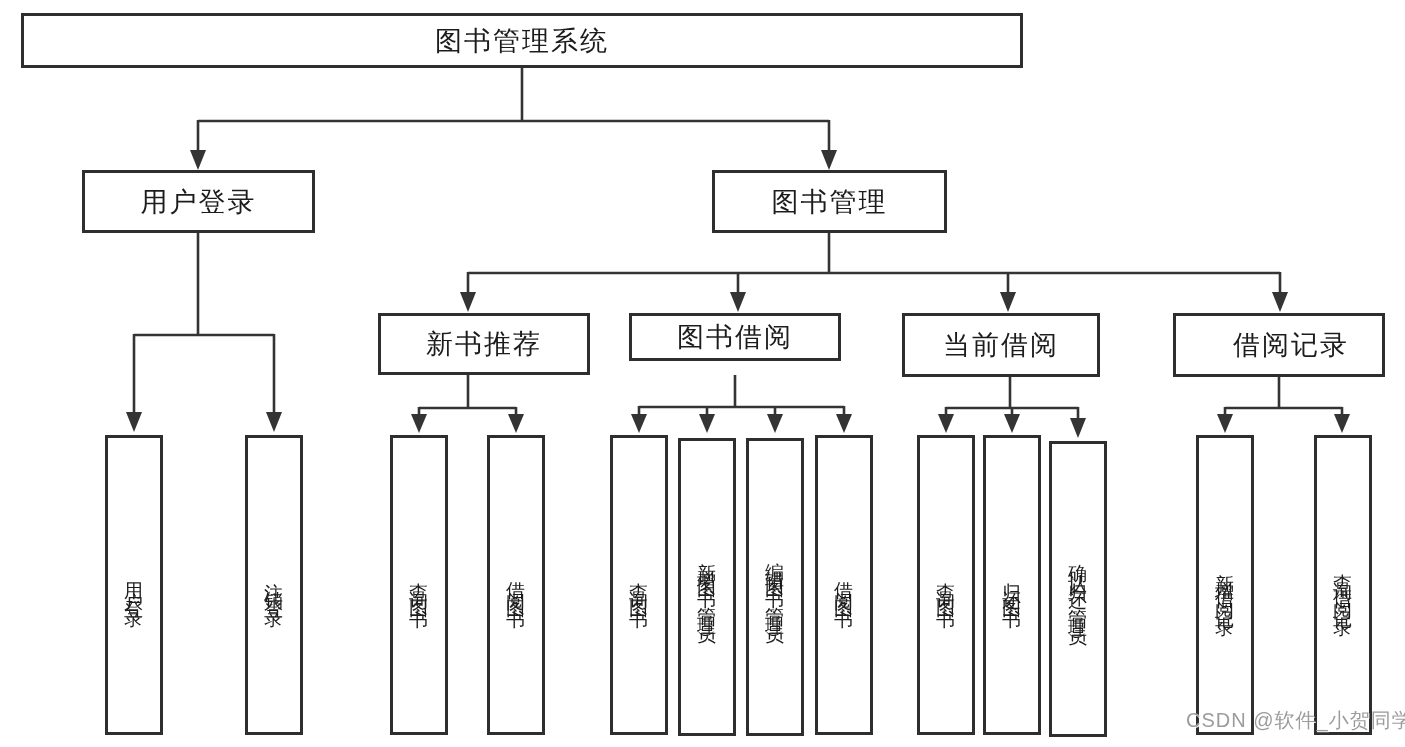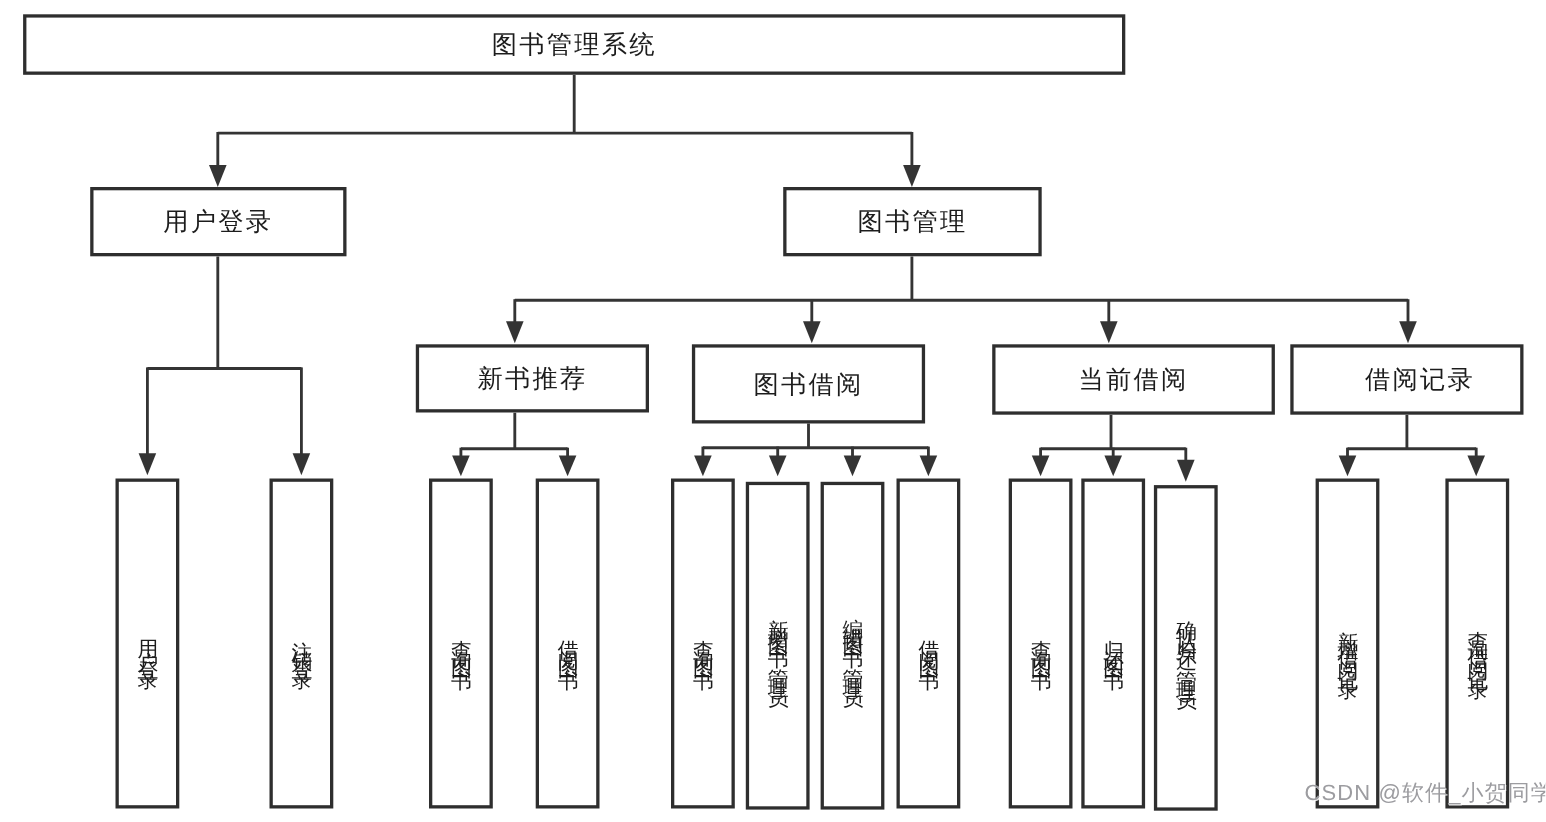--- a/index.html
+++ b/index.html
@@ -4,21 +4,21 @@
 <style>
   html,body{margin:0;padding:0;background:#ffffff;}
   #canvas{
     position:relative;width:1405px;height:747px;background:#ffffff;overflow:hidden;
     font-family:"Liberation Sans","DejaVu Sans",sans-serif;
   }
   #wires{position:absolute;left:0;top:0;pointer-events:none;}
   .node{
     position:absolute;box-sizing:border-box;background:#ffffff;
     border:3px solid #2e2e2e;display:flex;align-items:center;justify-content:center;
-    font-size:23px;color:#1c1c1c;letter-spacing:2px;white-space:nowrap;
+    font-size:27px;color:#1c1c1c;letter-spacing:2px;white-space:nowrap;
   }
   .leaf{
     position:absolute;box-sizing:border-box;background:#ffffff;
     border:3px solid #2e2e2e;top:435px;width:58px;height:300px;
     display:flex;align-items:center;justify-content:center;
   }
   .vtext{
     writing-mode:vertical-rl;text-orientation:mixed;
     font-size:19px;letter-spacing:9px;line-height:1;color:#1c1c1c;
   }
@@ -106,24 +106,24 @@
   <div class="node" style="left:82px;top:170px;width:233px;height:63px;">
     <span>用户登录</span>
   </div>
   <div class="node" style="left:712px;top:170px;width:235px;height:63px;">
     <span>图书管理</span>
   </div>
 
   <div class="node" style="left:378px;top:313px;width:212px;height:62px;">
     <span>新书推荐</span>
   </div>
-  <div class="node" style="left:629px;top:313px;width:212px;height:72px;">
+  <div class="node" style="left:629px;top:313px;width:212px;height:48px;">
     <span>图书借阅</span>
   </div>
-  <div class="node" style="left:902px;top:313px;width:257px;height:64px;">
+  <div class="node" style="left:902px;top:313px;width:198px;height:64px;">
     <span>当前借阅</span>
   </div>
   <div class="node" style="left:1173px;top:313px;width:212px;height:64px;padding-left:24px;">
     <span>借阅记录</span>
   </div>
 
   <div class="leaf" style="left:105px;">
     <span class="vtext">用户登录</span>
   </div>
   <div class="leaf" style="left:245px;">

